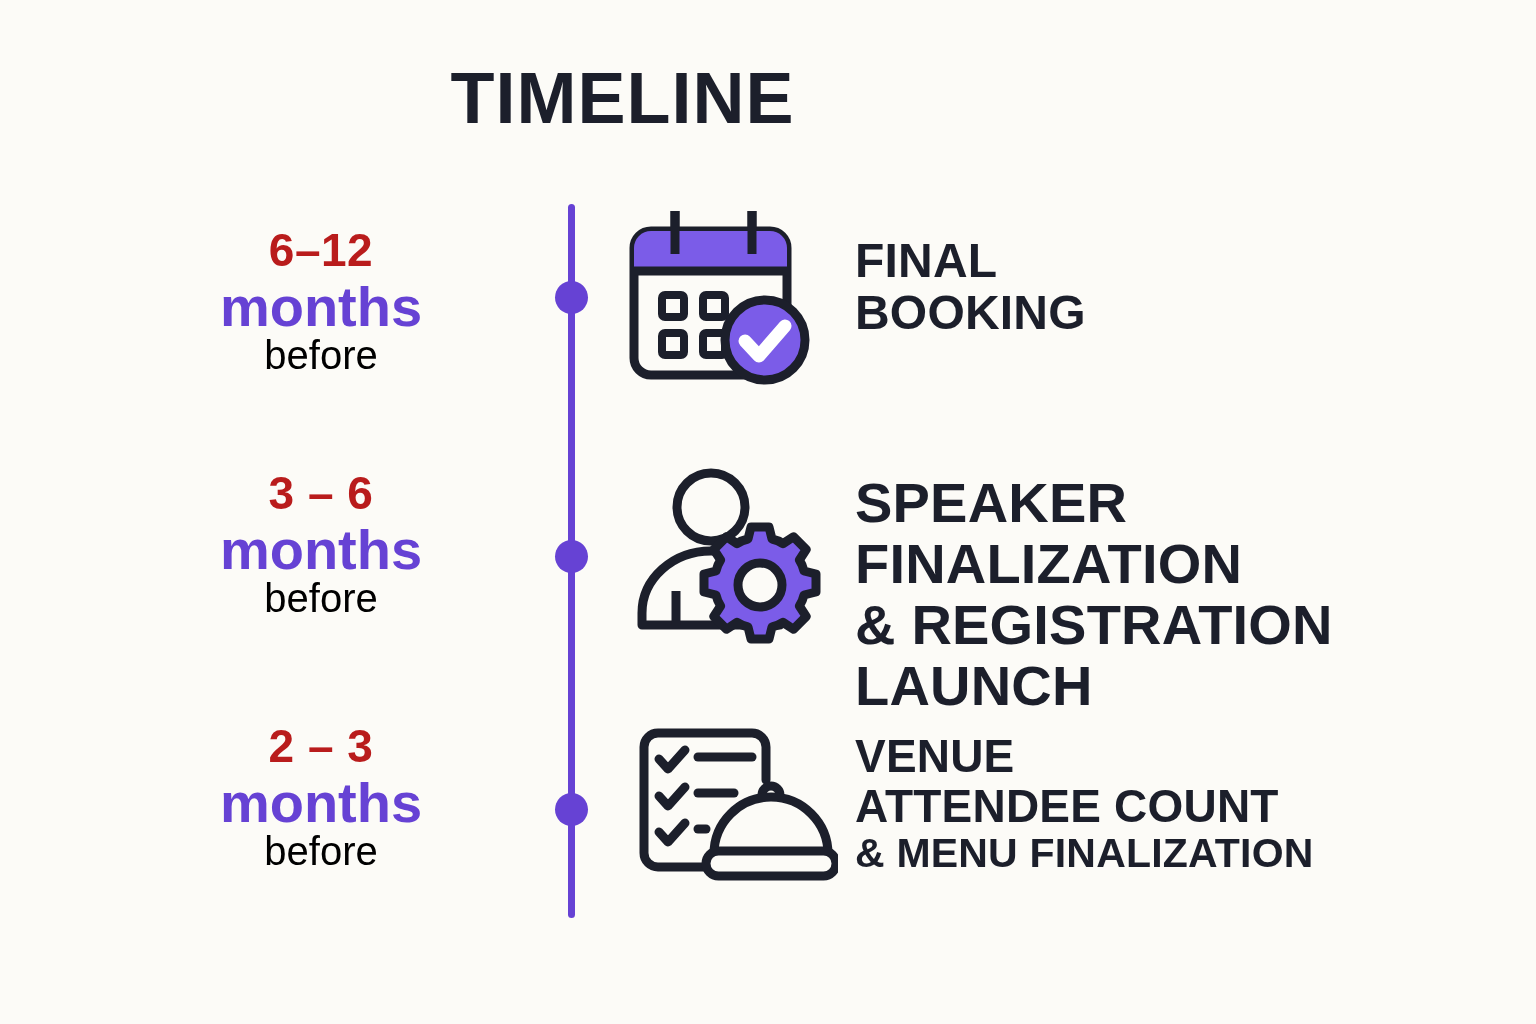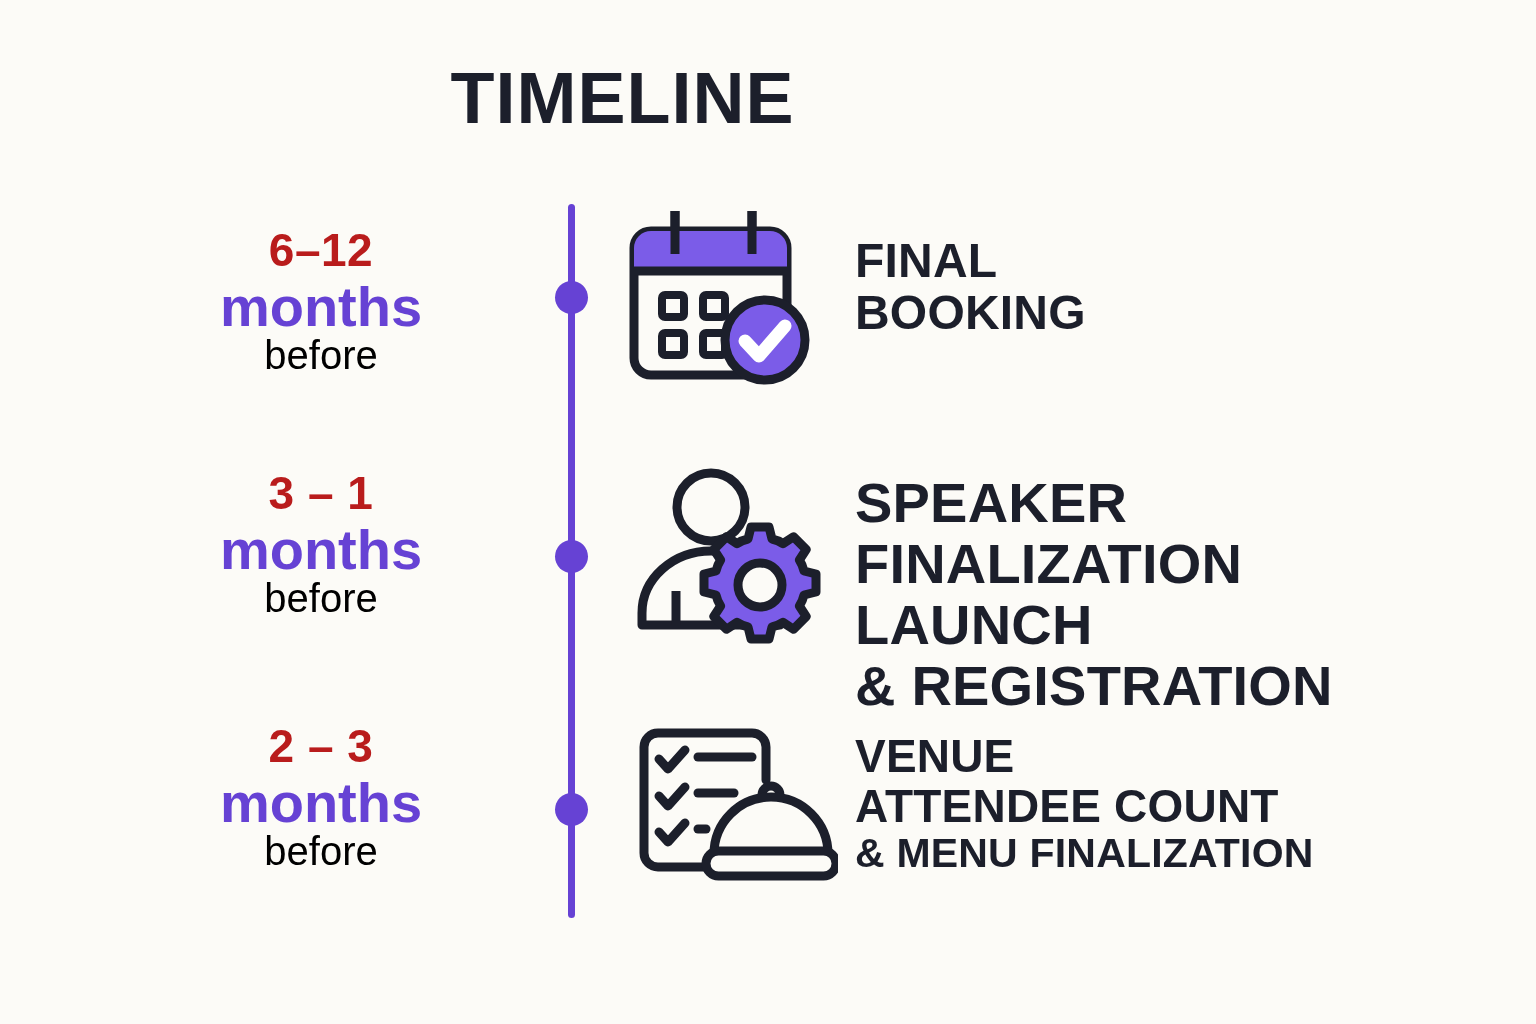--- a/index.html
+++ b/index.html
@@ -177,21 +177,21 @@
 
     <div class="headline">
       <span class="hl">FINAL</span>
       <span class="hl">BOOKING</span>
     </div>
   </div>
 
   <div class="row r2">
 
     <div class="time-label">
-      <span class="time-range">3 – 1</span>
+      <span class="time-range">3 – 6</span>
       <span class="time-unit">months</span>
       <span class="time-before">before</span>
     </div>
 
     <div class="icon-slot" style="top:-5px;">
       <svg width="200" height="180" viewBox="0 0 200 180" fill="none" xmlns="http://www.w3.org/2000/svg" aria-hidden="true">
 
         <circle cx="83" cy="42" r="34" fill="#FCFBF7" stroke="#1C1F2B" stroke-width="9"></circle>
 
         <path d="M14 160 v-12 a69 62 0 0 1 138 0 v12 z" fill="#FCFBF7" stroke="#1C1F2B" stroke-width="9" stroke-linejoin="round"></path>
@@ -205,22 +205,22 @@
                    a34 34 0 0 1 -4.6 -11 l-12 -3 v-18 l12 -3 a34 34 0 0 1 4.6 -11
                    l-6.8 -10.5 l12.7 -12.7 l10.5 6.8 a34 34 0 0 1 11 -4.6 z" fill="#7B5CE8" stroke="#1C1F2B" stroke-width="9" stroke-linejoin="round"></path>
           <circle cx="0" cy="0" r="22" fill="#FCFBF7" stroke="#1C1F2B" stroke-width="9"></circle>
         </g>
       </svg>
     </div>
 
     <div class="headline">
       <span class="hl">SPEAKER</span>
       <span class="hl">FINALIZATION</span>
+      <span class="hl">&amp; REGISTRATION</span>
       <span class="hl">LAUNCH</span>
-      <span class="hl">&amp; REGISTRATION</span>
     </div>
   </div>
 
   <div class="row r3">
 
     <div class="time-label">
       <span class="time-range">2 – 3</span>
       <span class="time-unit">months</span>
       <span class="time-before">before</span>
     </div>

